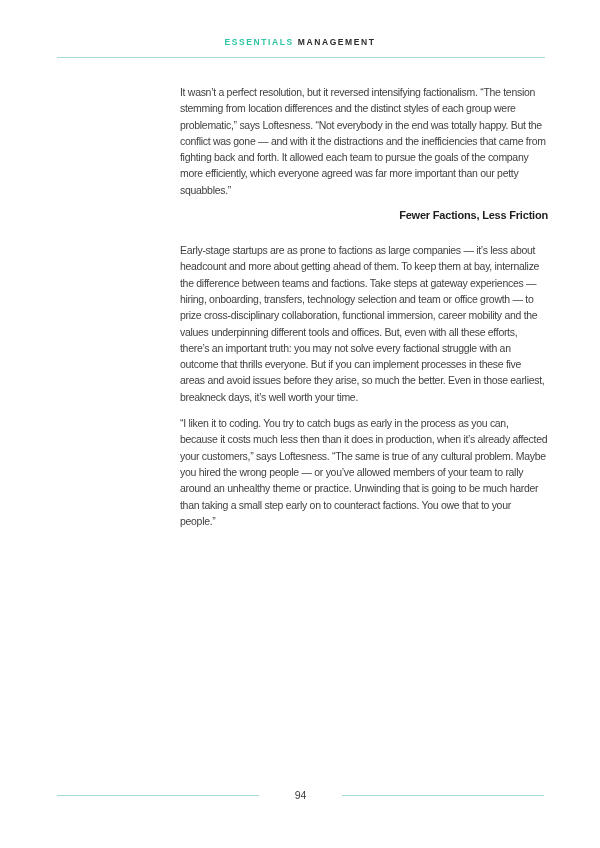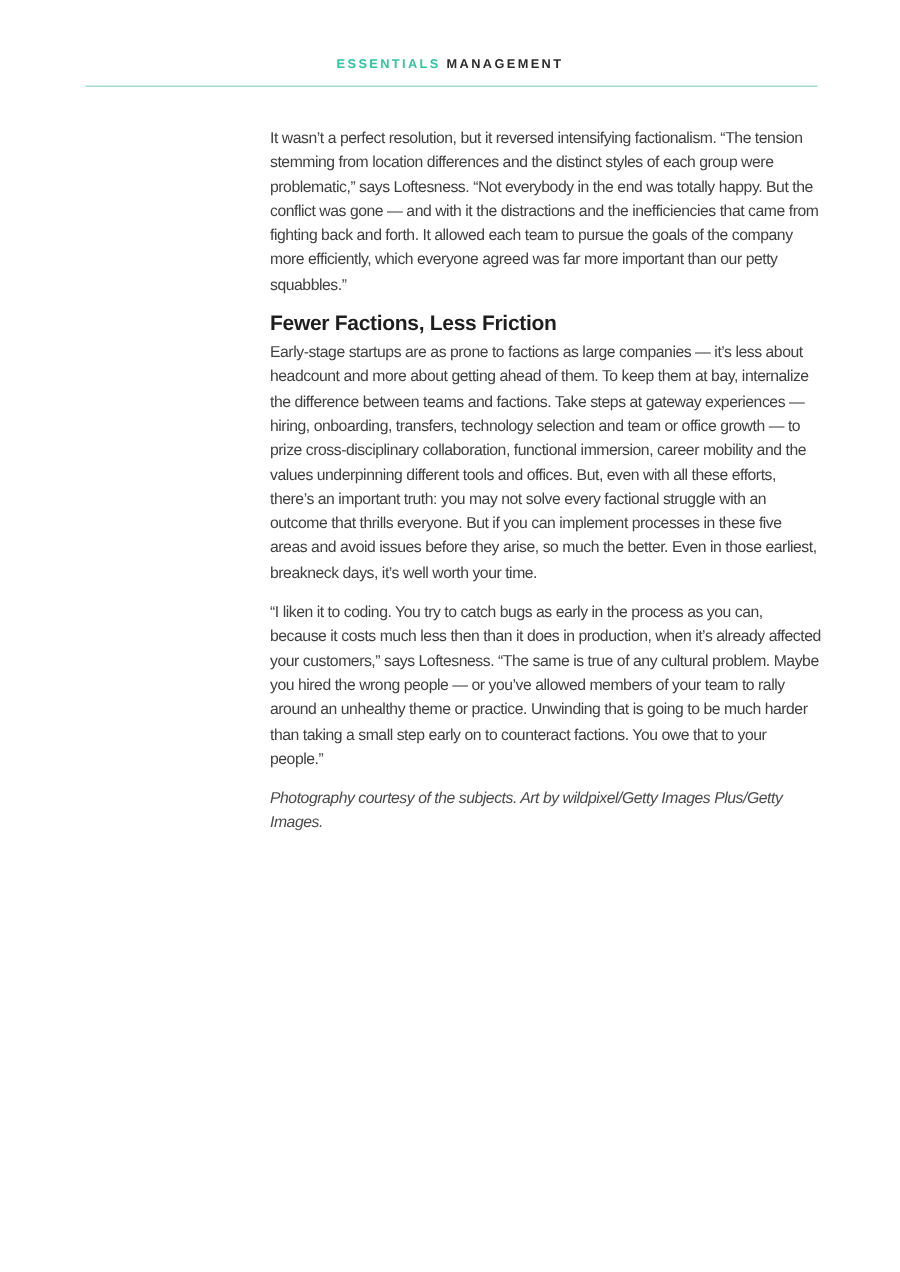--- a/index.html
+++ b/index.html
@@ -47,25 +47,26 @@
     width: 368px;
     color: var(--body-text, #3f3f3f);
     font-size: 10.5px;
     letter-spacing: -0.3px;
     line-height: 16.3px;
   }
   .article p {
     margin: 0 0 10px 0;
   }
   .article h2 {
-    font-size: 14px;
+    font-size: 11px;
     letter-spacing: -0.2px;
     color: var(--heading-text, #1e1e1e);
-    margin: 5px 0 4px 0;
+    margin: 5px 0 19px 0;
     line-height: 15px;
+    text-align: right;
   }
   .article .credit {
     font-style: italic;
     color: #4a4a4a;
     margin-top: 2px;
   }
   
   .page-footer {
     position: absolute;
     left: 57px;
@@ -101,17 +102,21 @@
 
   <main class="article">
     <p>It wasn’t a perfect resolution, but it reversed intensifying factionalism. “The tension stemming from location differences and the distinct styles of each group were problematic,” says Loftesness. “Not everybody in the end was totally happy. But the conflict was gone — and with it the distractions and the inefficiencies that came from fighting back and forth. It allowed each team to pursue the goals of the company more efficiently, which everyone agreed was far more important than our petty squabbles.”</p>
 
     <h2>Fewer Factions, Less Friction</h2>
 
     <p>Early-stage startups are as prone to factions as large companies — it’s less about headcount and more about getting ahead of them. To keep them at bay, internalize the difference between teams and factions. Take steps at gateway experiences — hiring, onboarding, transfers, technology selection and team or office growth — to prize cross-disciplinary collaboration, functional immersion, career mobility and the values underpinning different tools and offices. But, even with all these efforts, there’s an important truth: you may not solve every factional struggle with an outcome that thrills everyone. But if you can implement processes in these five areas and avoid issues before they arise, so much the better. Even in those earliest, breakneck days, it’s well worth your time.</p>
 
     <p>“I liken it to coding. You try to catch bugs as early in the process as you can, because it costs much less then than it does in production, when it’s already affected your customers,” says Loftesness. “The same is true of any cultural problem. Maybe you hired the wrong people — or you’ve allowed members of your team to rally around an unhealthy theme or practice. Unwinding that is going to be much harder than taking a small step early on to counteract factions. You owe that to your people.”</p>
 
-    <p class="credit">Photography courtesy of the subjects. Art by wildpixel/Getty Images Plus/Getty Images.</p>
   </main>
 
+  <footer class="page-footer">
+    <div class="rule"></div>
+    <span class="page-number">94</span>
+    <div class="rule"></div>
+  </footer>
 
 </div>
 
 </body></html>

